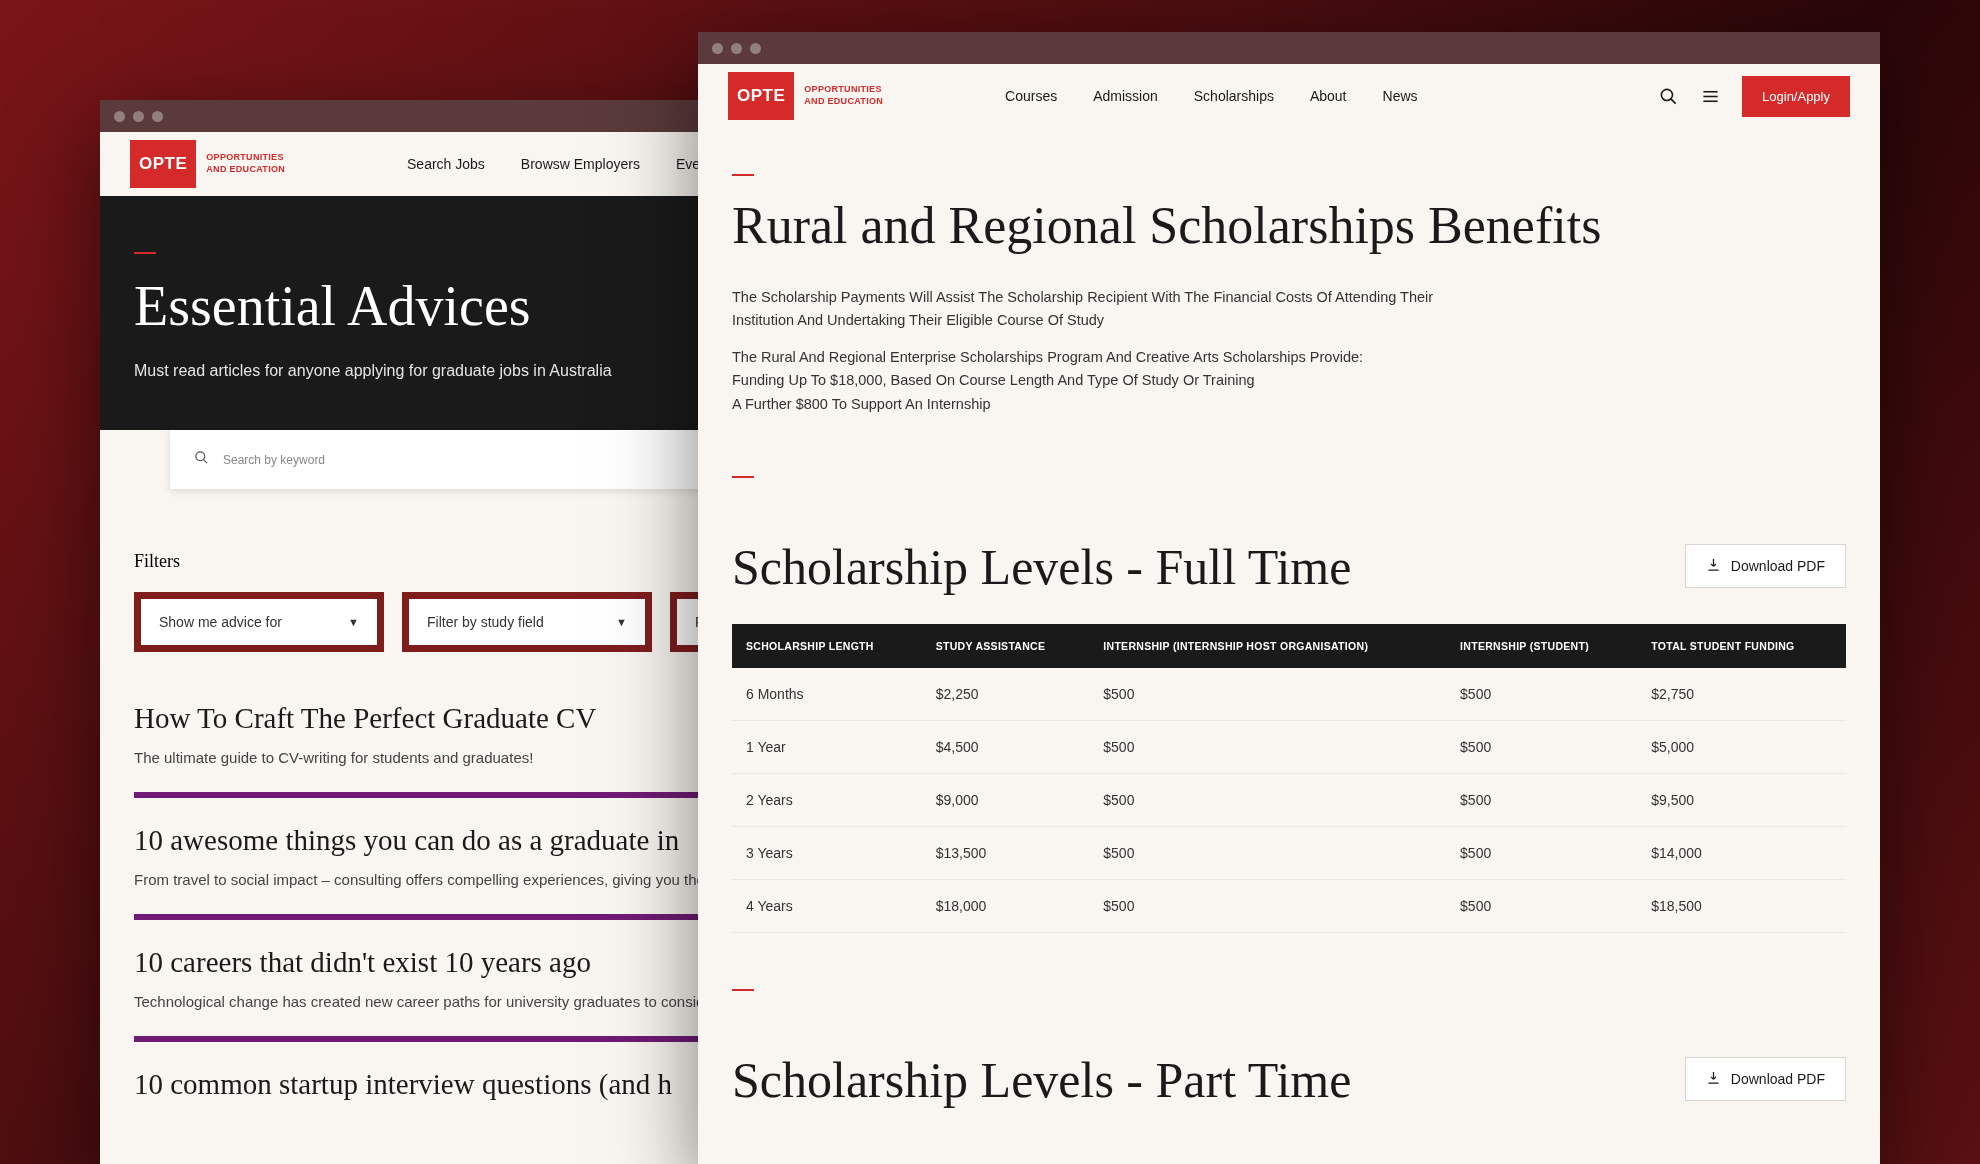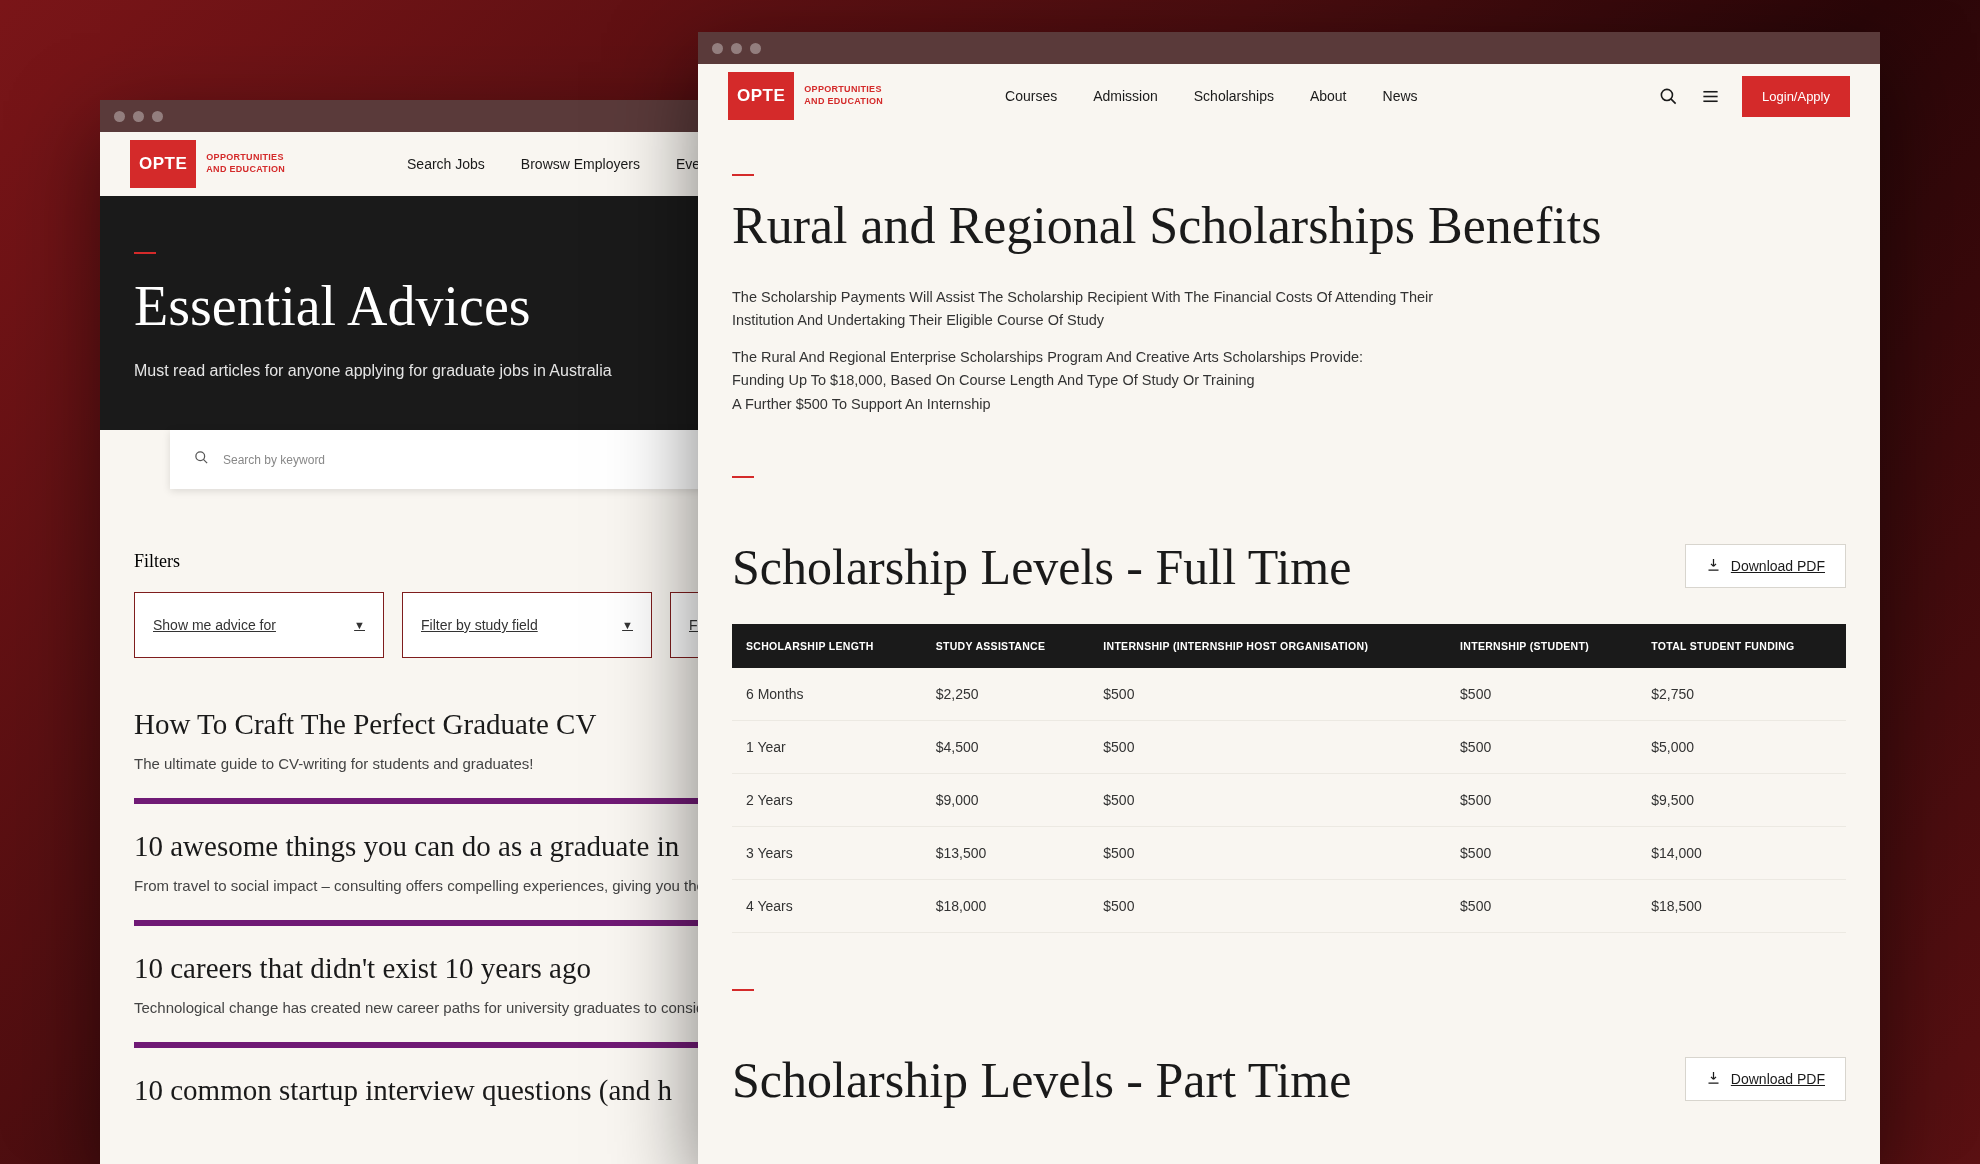--- a/index.html
+++ b/index.html
@@ -162,30 +162,29 @@
   font-size: 18px;
   margin-bottom: 20px;
   margin-top: 16px;
 }
 .filter-row {
   display: flex;
   gap: 18px;
 }
 .filter-select {
   background: #fff;
-  border: 1px solid #7f1d1d;
-  padding: 24px 18px;
+  border: 7px solid #7f1d1d;
+  padding: 15px 18px;
   font-size: 14px;
   color: #333;
   display: flex;
   align-items: center;
   justify-content: space-between;
   min-width: 250px;
   cursor: pointer;
-  text-decoration: underline;
 }
 .chev { font-size: 11px; color: #333; }
 
 .articles {
   padding: 50px 34px 0;
 }
 .article {
   border-bottom: 6px solid #701a75;
   padding: 26px 0;
 }
@@ -239,21 +238,20 @@
   background: #fff;
   border: 1px solid #d8d5ce;
   padding: 12px 20px;
   font-size: 14px;
   color: #1a1a1a;
   cursor: pointer;
   display: flex;
   align-items: center;
   gap: 10px;
   margin-bottom: 8px;
-  text-decoration: underline;
 }
 
 table {
   width: 100%;
   border-collapse: collapse;
   font-size: 14px;
 }
 thead th {
   background: #1a1a1a;
   color: #fff;
@@ -388,21 +386,21 @@
     </div>
 
     <div class="content">
       <div class="red-dash"></div>
       <h1>Rural and Regional Scholarships Benefits</h1>
       <div class="body-text">
         <p>The Scholarship Payments Will Assist The Scholarship Recipient With The Financial Costs Of Attending Their Institution And Undertaking Their Eligible Course Of Study</p>
         <p>
           <span>The Rural And Regional Enterprise Scholarships Program And Creative Arts Scholarships Provide:</span><br>
           <span>Funding Up To $18,000, Based On Course Length And Type Of Study Or Training</span><br>
-          <span>A Further $500 To Support An Internship</span>
+          <span>A Further $800 To Support An Internship</span>
         </p>
       </div>
 
       <div class="red-dash" style="margin-top:60px"></div>
       <div class="section-row">
         <div class="section-title">Scholarship Levels - Full Time</div>
         <button class="download-btn">
           <span>
             <svg width="15" height="15" viewBox="0 0 24 24" fill="none" stroke="currentColor" stroke-width="2">
                 <path d="M12 3v12m0 0l-4-4m4 4l4-4M4 21h16"></path>

